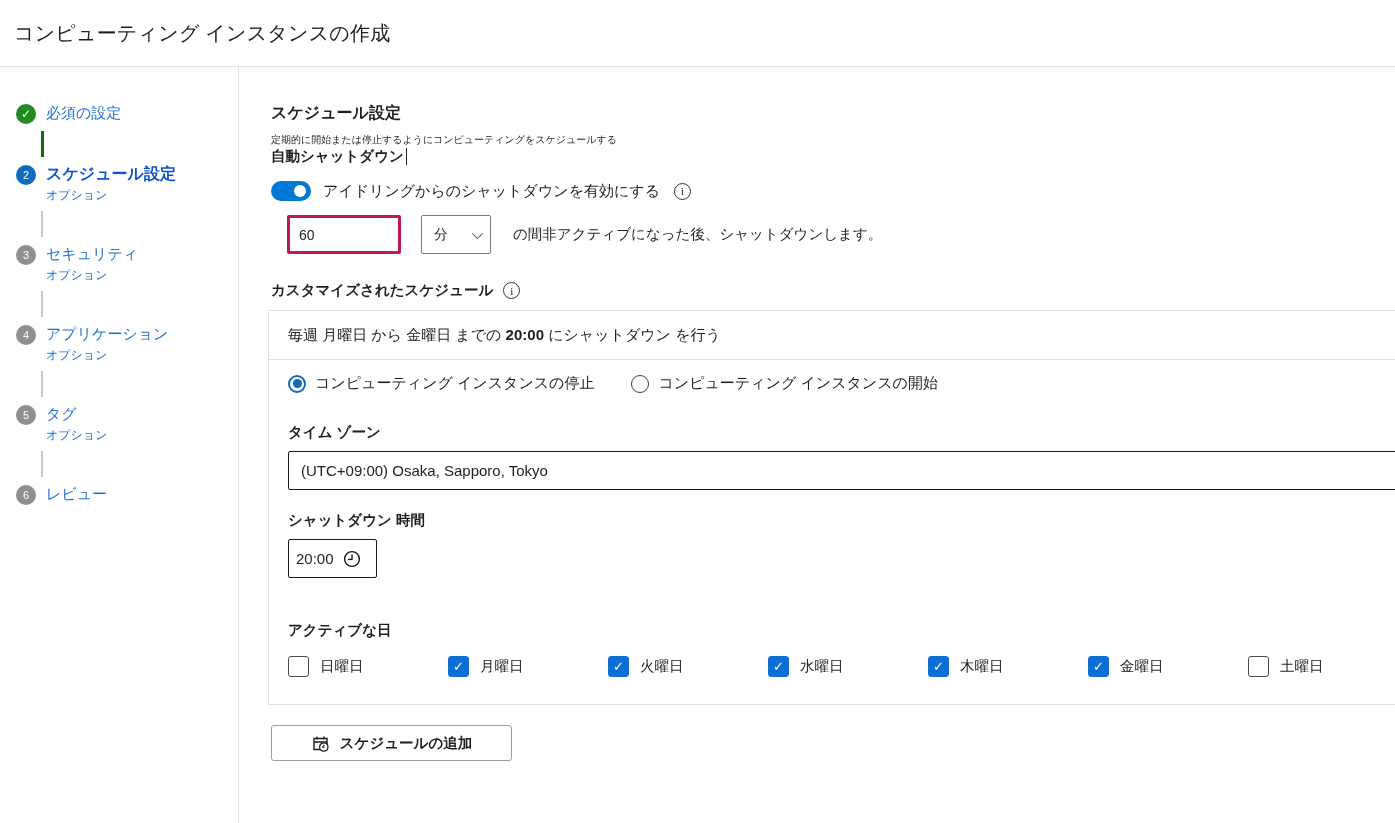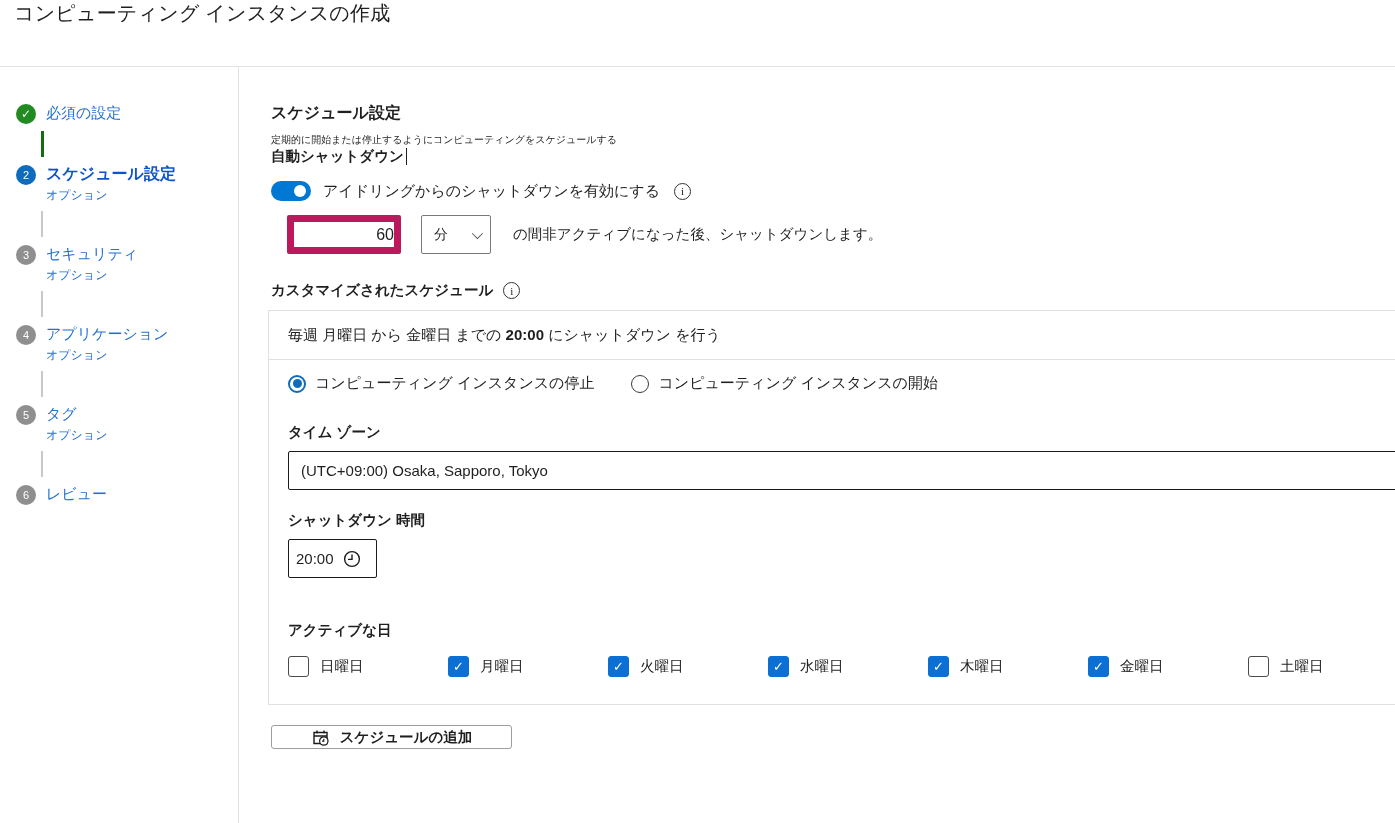--- a/index.html
+++ b/index.html
@@ -1,20 +1,20 @@
 <!DOCTYPE html>
 <html><head>
 <meta charset="utf-8">
 <style>
   * { margin:0; padding:0; box-sizing:border-box; }
   html,body { width:1395px; height:823px; overflow:hidden; background:#fff;
     font-family:"Liberation Sans","DejaVu Sans",sans-serif; color:#1f1f1f; }
 
   
-  .header { height:67px; display:flex; align-items:flex-start; padding-left:14px;
+  .header { height:67px; display:flex; align-items:center; padding-left:14px;
     border-bottom:1px solid #e3e3e3; }
   .header-title { font-size:20px; font-weight:400; letter-spacing:.2px; }
 
   
   .main { display:flex; height:756px; }
   .sidebar { width:239px; flex:0 0 239px; border-right:1px solid #e3e3e3;
     padding:36px 0 0 16px; }
   .content { flex:1; padding:36px 0 0 32px; overflow:hidden; position:relative; }
 
   
@@ -45,22 +45,22 @@
   .toggle .knob { position:absolute; top:4px; width:12px; height:12px; border-radius:50%; background:#fff; left:4px; }
   .toggle.on .knob { left:auto; right:5px; }
   .toggle-label { font-size:15px; margin-left:12px; }
 
   .info-icon { width:17px; height:17px; border:1px solid #333; border-radius:50%;
     display:inline-flex; align-items:center; justify-content:center;
     font-size:11px; font-family:"Liberation Serif","DejaVu Serif",serif;
     color:#222; margin-left:14px; cursor:pointer; flex:0 0 17px; }
 
   .idle-row { margin-top:14px; display:flex; align-items:center; margin-left:16px; }
-  .idle-input { width:114px; height:39px; border:7px solid #be185d; border-radius:2px;
-    font-size:16px; padding-left:9px; font-family:inherit; color:#1f1f1f;text-align:right; }
+  .idle-input { width:114px; height:39px; border:3px solid #be185d; border-radius:2px;
+    font-size:14px; padding-left:9px; font-family:inherit; color:#1f1f1f; }
   .unit-select { width:70px; height:39px; border:1px solid #7a7a7a; border-radius:2px;
     margin-left:20px; display:flex; align-items:center; justify-content:space-between;
     padding:0 10px 0 12px; font-size:14px; cursor:pointer; }
   .chevron { width:8px; height:8px; border-right:1.5px solid #5f5f5f; border-bottom:1.5px solid #5f5f5f;
     transform:rotate(45deg) translateY(-2px); }
   .idle-suffix { font-size:14.5px; margin-left:22px; }
 
   .custom-label-row { margin-top:27px; display:flex; align-items:center; }
   .custom-label-row .info-icon { margin-left:10px; }
 
@@ -88,21 +88,21 @@
 
   .days-label { margin-top:43px; }
   .days-row { margin-top:16px; display:flex; }
   .day { width:160px; display:flex; align-items:center; gap:11px; cursor:pointer; font-size:14.5px; }
   .checkbox { width:21px; height:21px; border:1px solid #4a4a4a; border-radius:3px; background:#fff;
     display:flex; align-items:center; justify-content:center; flex:0 0 21px; }
   .checkbox .mark { display:none; color:#fff; font-size:13px; font-weight:700; }
   .checkbox.checked { background:#0b6fd4; border-color:#0b6fd4; }
   .checkbox.checked .mark { display:block; }
 
-  .add-btn { margin-top:20px; height:24px; width:241px; border:1px solid #9d9d9d; border-radius:3px;
+  .add-btn { margin-top:20px; height:36px; width:241px; border:1px solid #9d9d9d; border-radius:3px;
     background:#fff; display:flex; align-items:center; justify-content:center; gap:10px;
     font-size:14.5px; font-weight:700; color:#1f1f1f; cursor:pointer; font-family:inherit; }
 </style>
 </head>
 <body>
 
 <div class="header">
   <div class="header-title">コンピューティング インスタンスの作成</div>
 </div>
 

